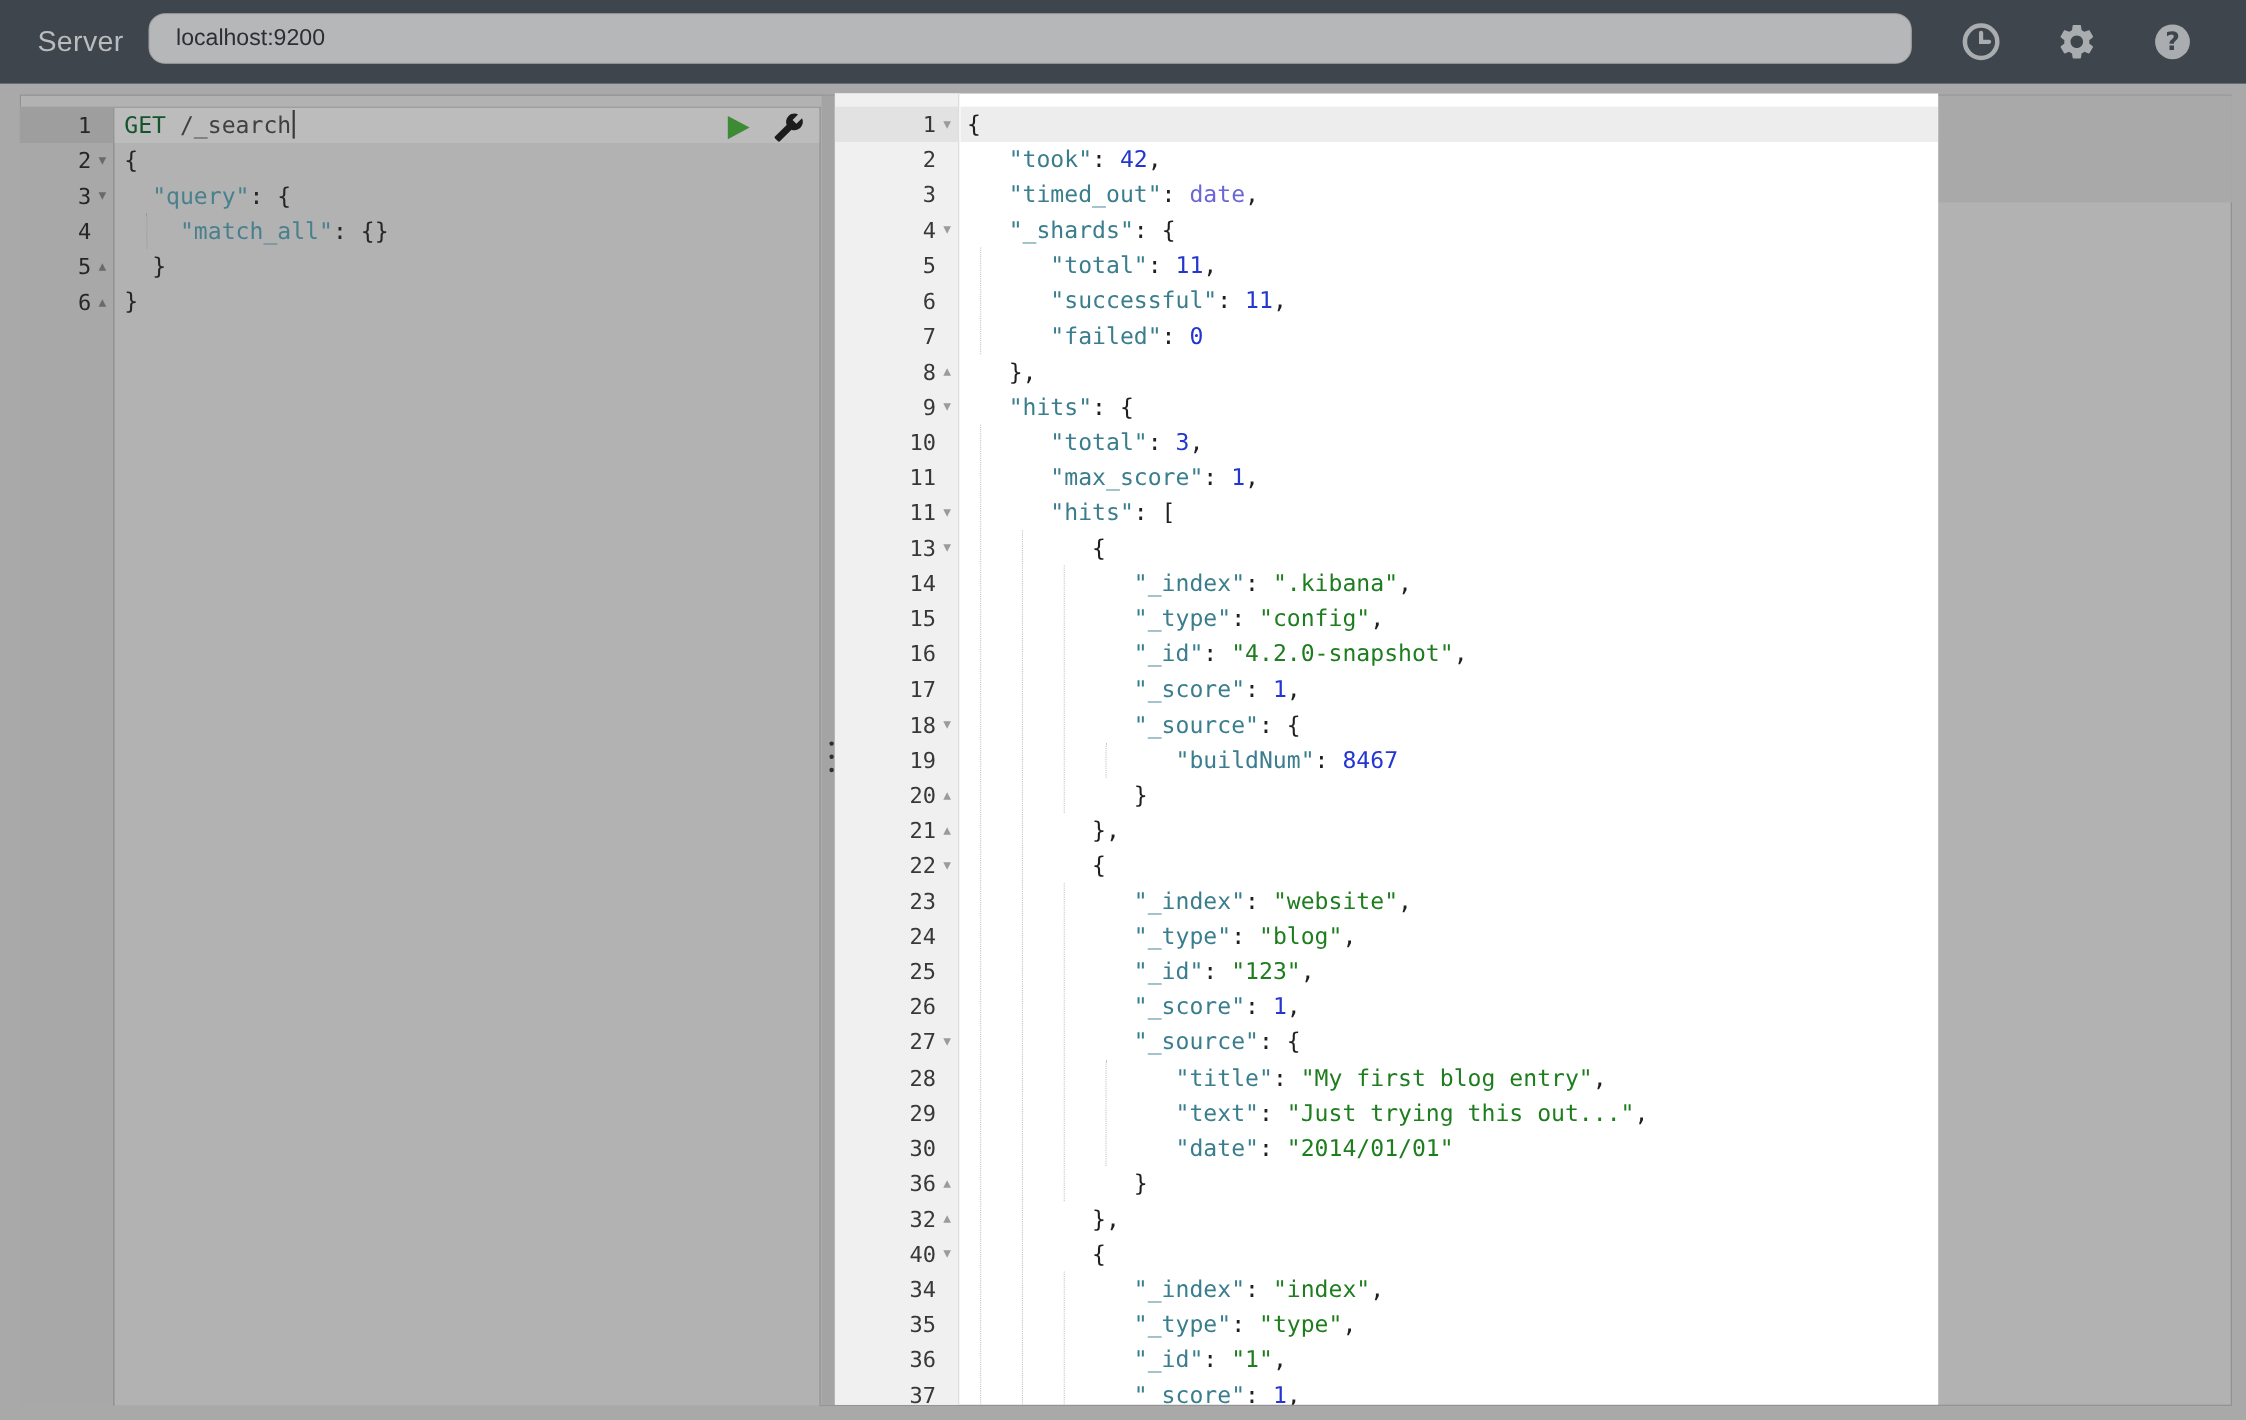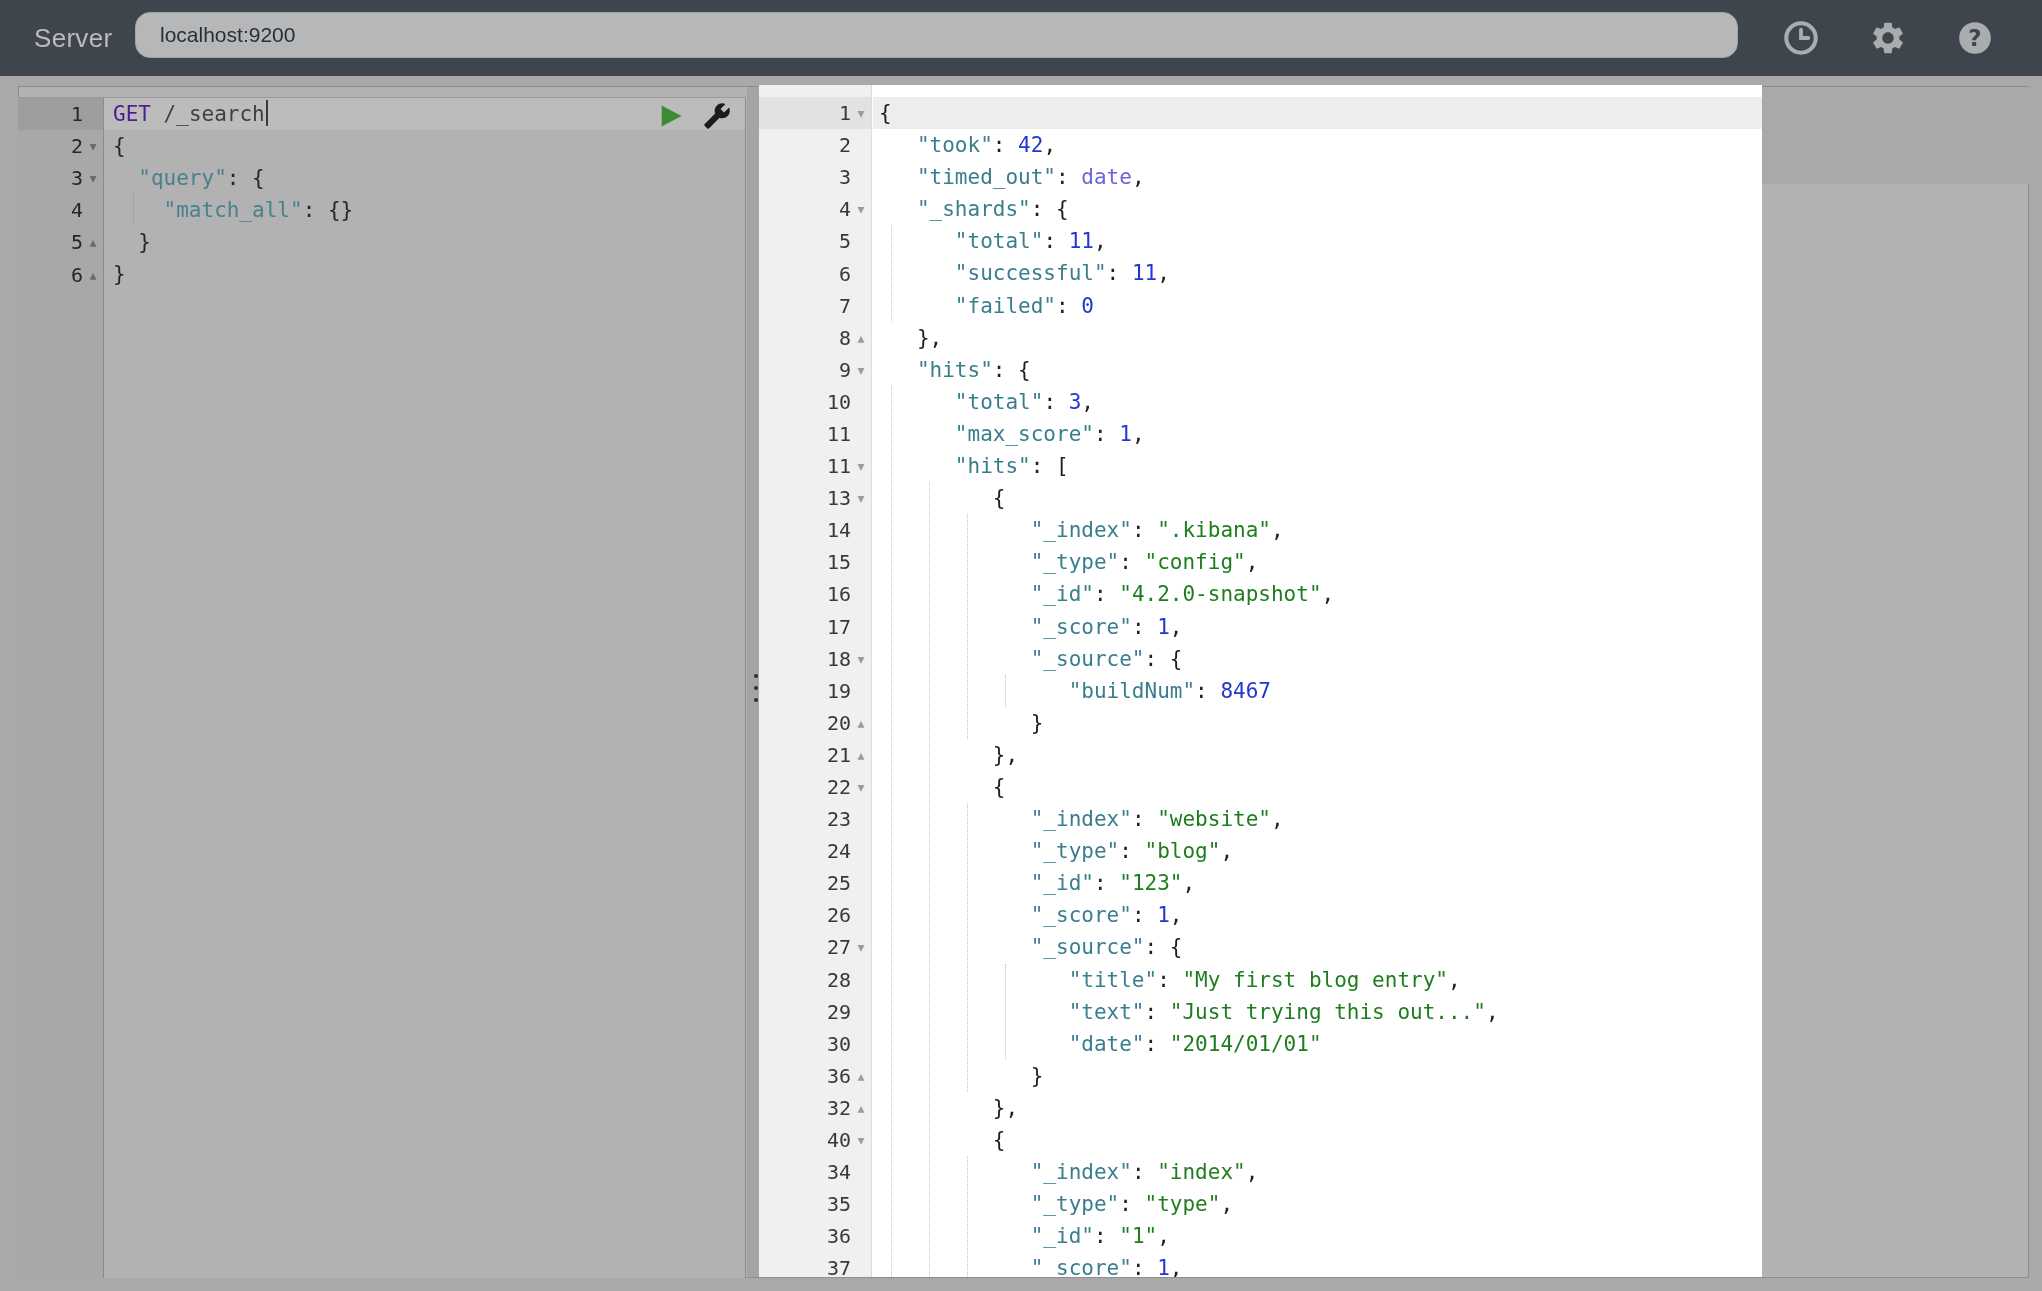--- a/index.html
+++ b/index.html
@@ -38,21 +38,21 @@
   .req{position:absolute;left:18px;top:97px;width:728px;height:1181px;background:#b2b2b2;
        border-top:1px solid #9a9a9a;border-right:1px solid #8b8b8b;box-sizing:border-box;z-index:2;}
   .req .gutter{width:85px;background:#a8a8a8;border-right:1px solid #8b8b8b;}
   .req .code{left:86px;right:0;}
   .req .cline{padding-left:9px;color:#262626;}
   .req .lnum{color:#262626;}
   .req .fold{color:#6a6a6a;}
   .req .gline.active{background:#9e9e9e;}
   .req .cline.active{background:#bcbcbc;}
   .req .guide{border-left-color:#9a9a9a;}
-  .req .tok-method{color:#4c1d95;}
+  .req .tok-method{color:#14532d;}
   .req .tok-url{color:#404040;}
   .req .tok-key{color:#49808d;}
   .req .tok-paren,.req .tok-punct,.req .tok-plain{color:#262626;}
   .tok-caret{display:inline-block;width:2px;height:26px;background:#3a3a3a;vertical-align:-5px;margin-left:1px;}
   .req-actions{position:absolute;top:2px;right:14px;height:32px;display:flex;gap:18px;align-items:center;z-index:3;}
   .mini-btn{border:none;background:transparent;padding:0;cursor:pointer;width:28px;height:28px;}
   .mini-btn svg{width:28px;height:28px;display:block;}
 
   
   .splitter{position:absolute;left:747px;top:87px;width:12px;height:1190px;background:#a4a4a4;z-index:3;cursor:col-resize;}

